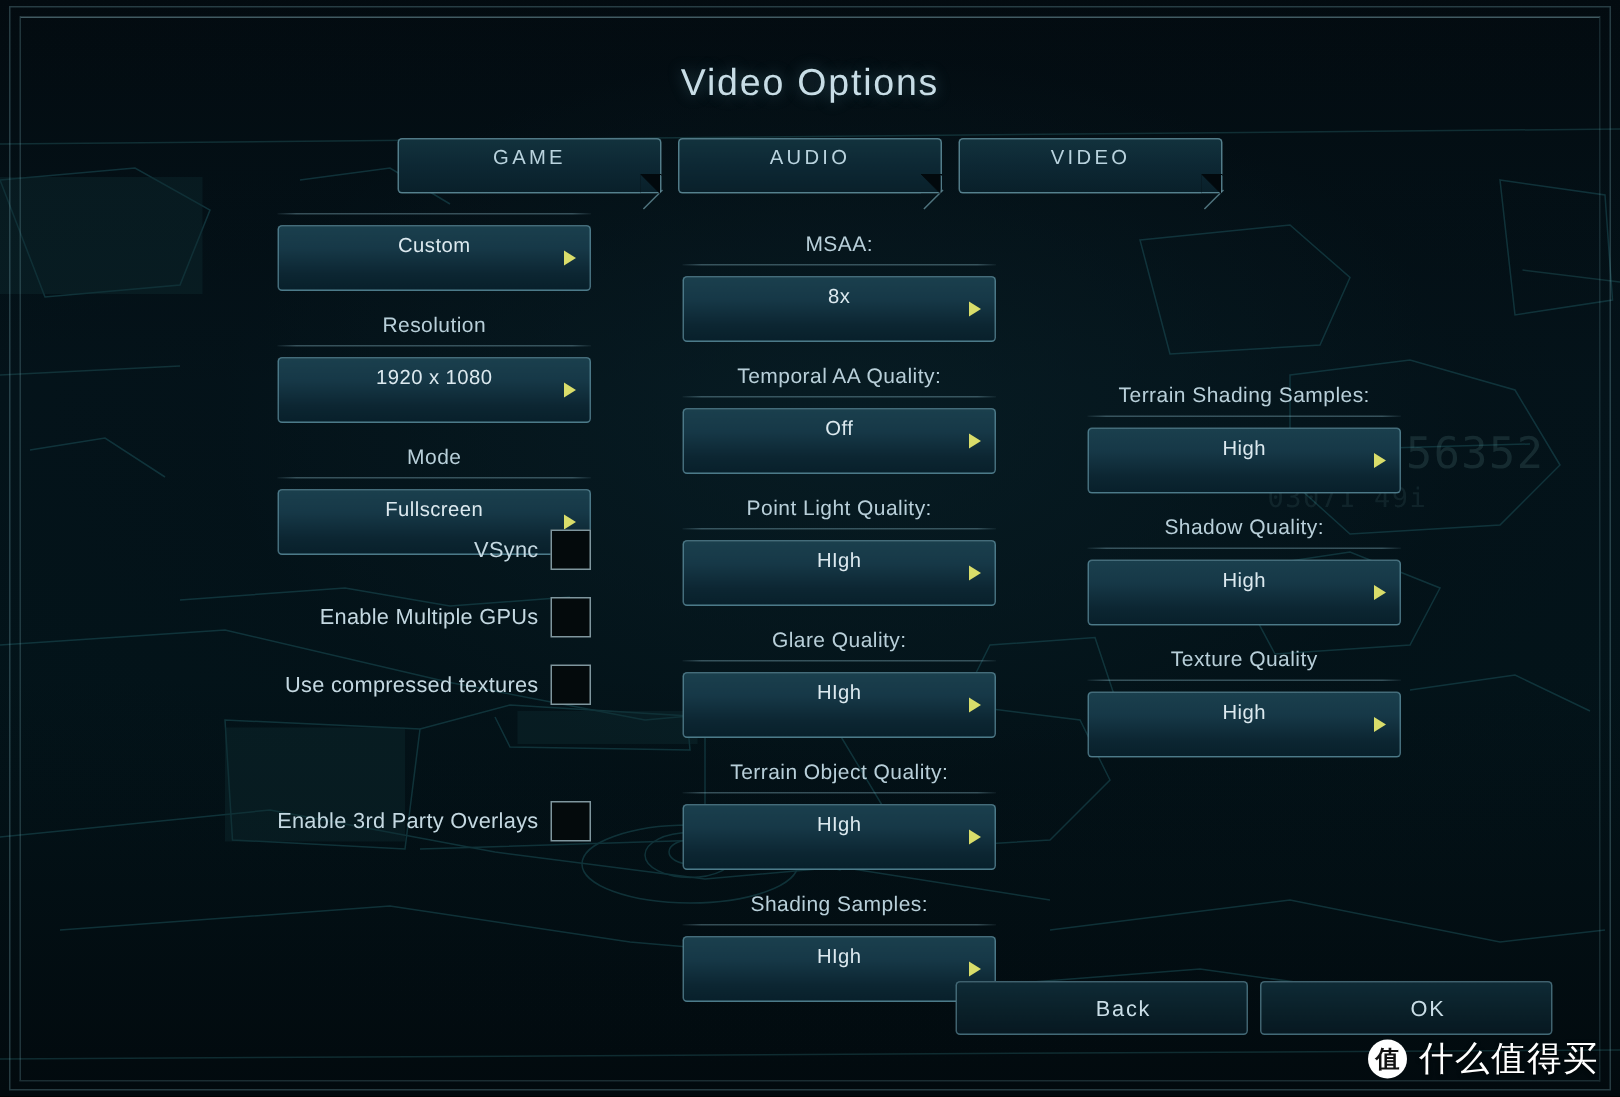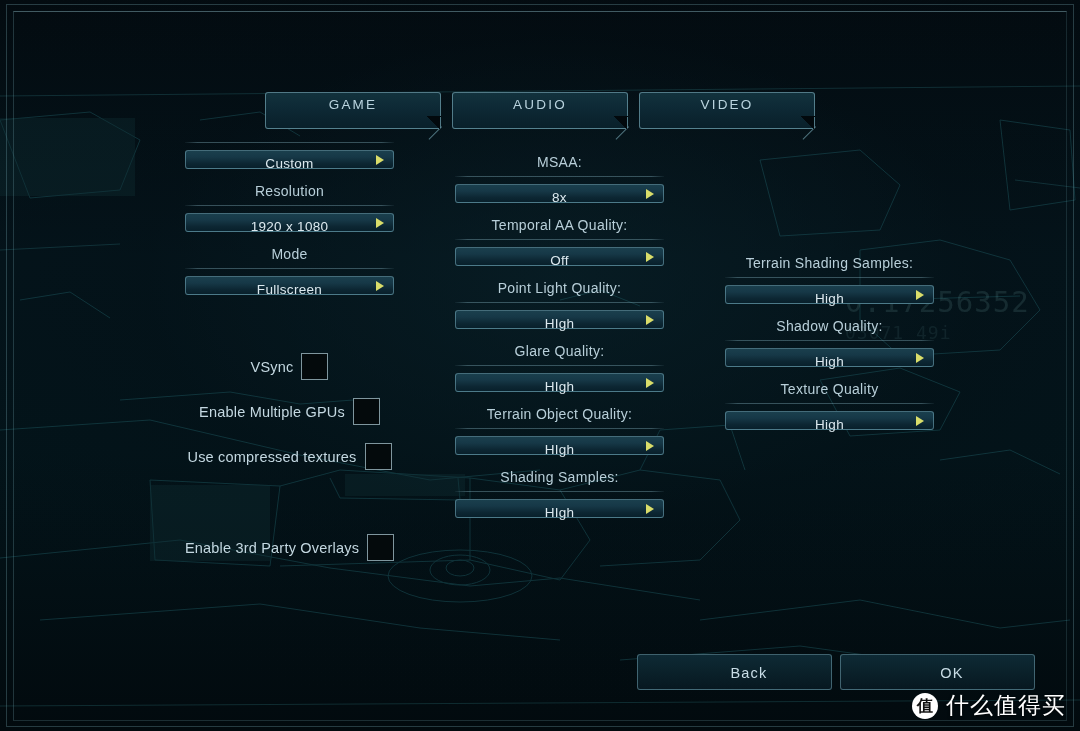--- a/index.html
+++ b/index.html
@@ -147,21 +147,21 @@
     background: linear-gradient(90deg,
        rgba(150,200,215,0.05) 0%,
        rgba(150,200,215,0.34) 6%,
        rgba(150,200,215,0.34) 94%,
        rgba(150,200,215,0.05) 100%);
     margin-top: 4px;
     margin-bottom: 7px;
   }
   .dropdown {
     position: relative;
-    height: 19px;
+    height: 44px;
     border: 1px solid rgba(118,172,188,0.55);
     border-radius: 3px;
     background: linear-gradient(180deg, #1a3f4d 0%, #163847 35%, #0c2632 75%, #08202b 100%);
     box-sizing: border-box;
     cursor: pointer;
   }
   .dropdown .dd-value {
     position: absolute;
     left: 0; right: 0;
     top: 0;
@@ -181,21 +181,21 @@
     border-left: 8px solid #d9dd6a;
     border-top: 5px solid transparent;
     border-bottom: 5px solid transparent;
   }
 
   
   .check-row {
     position: absolute;
     display: flex;
     align-items: center;
-    justify-content: center;
+    justify-content: flex-end;
     width: 209px;
     left: 185px;
   }
   .check-row .cb-label {
     font-size: 14.5px;
     color: #c4d8e1;
     letter-spacing: 0.2px;
     margin-right: 8px;
     white-space: nowrap;
   }
@@ -310,20 +310,21 @@
   </svg>
 
   <div id="bg-watermark">
     <span>0.17256352</span>
     <span class="sub">03071 49i</span>
   </div>
 
   <div id="frame-outer"></div>
   <div id="frame-inner"></div>
 
+  <div id="page-title">Video Options</div>
 
   <div id="tab-row">
     <div class="tab">
       <span>GAME</span>
       <span class="notch-line"></span>
     </div>
     <div class="tab">
       <span>AUDIO</span>
       <span class="notch-line"></span>
     </div>

